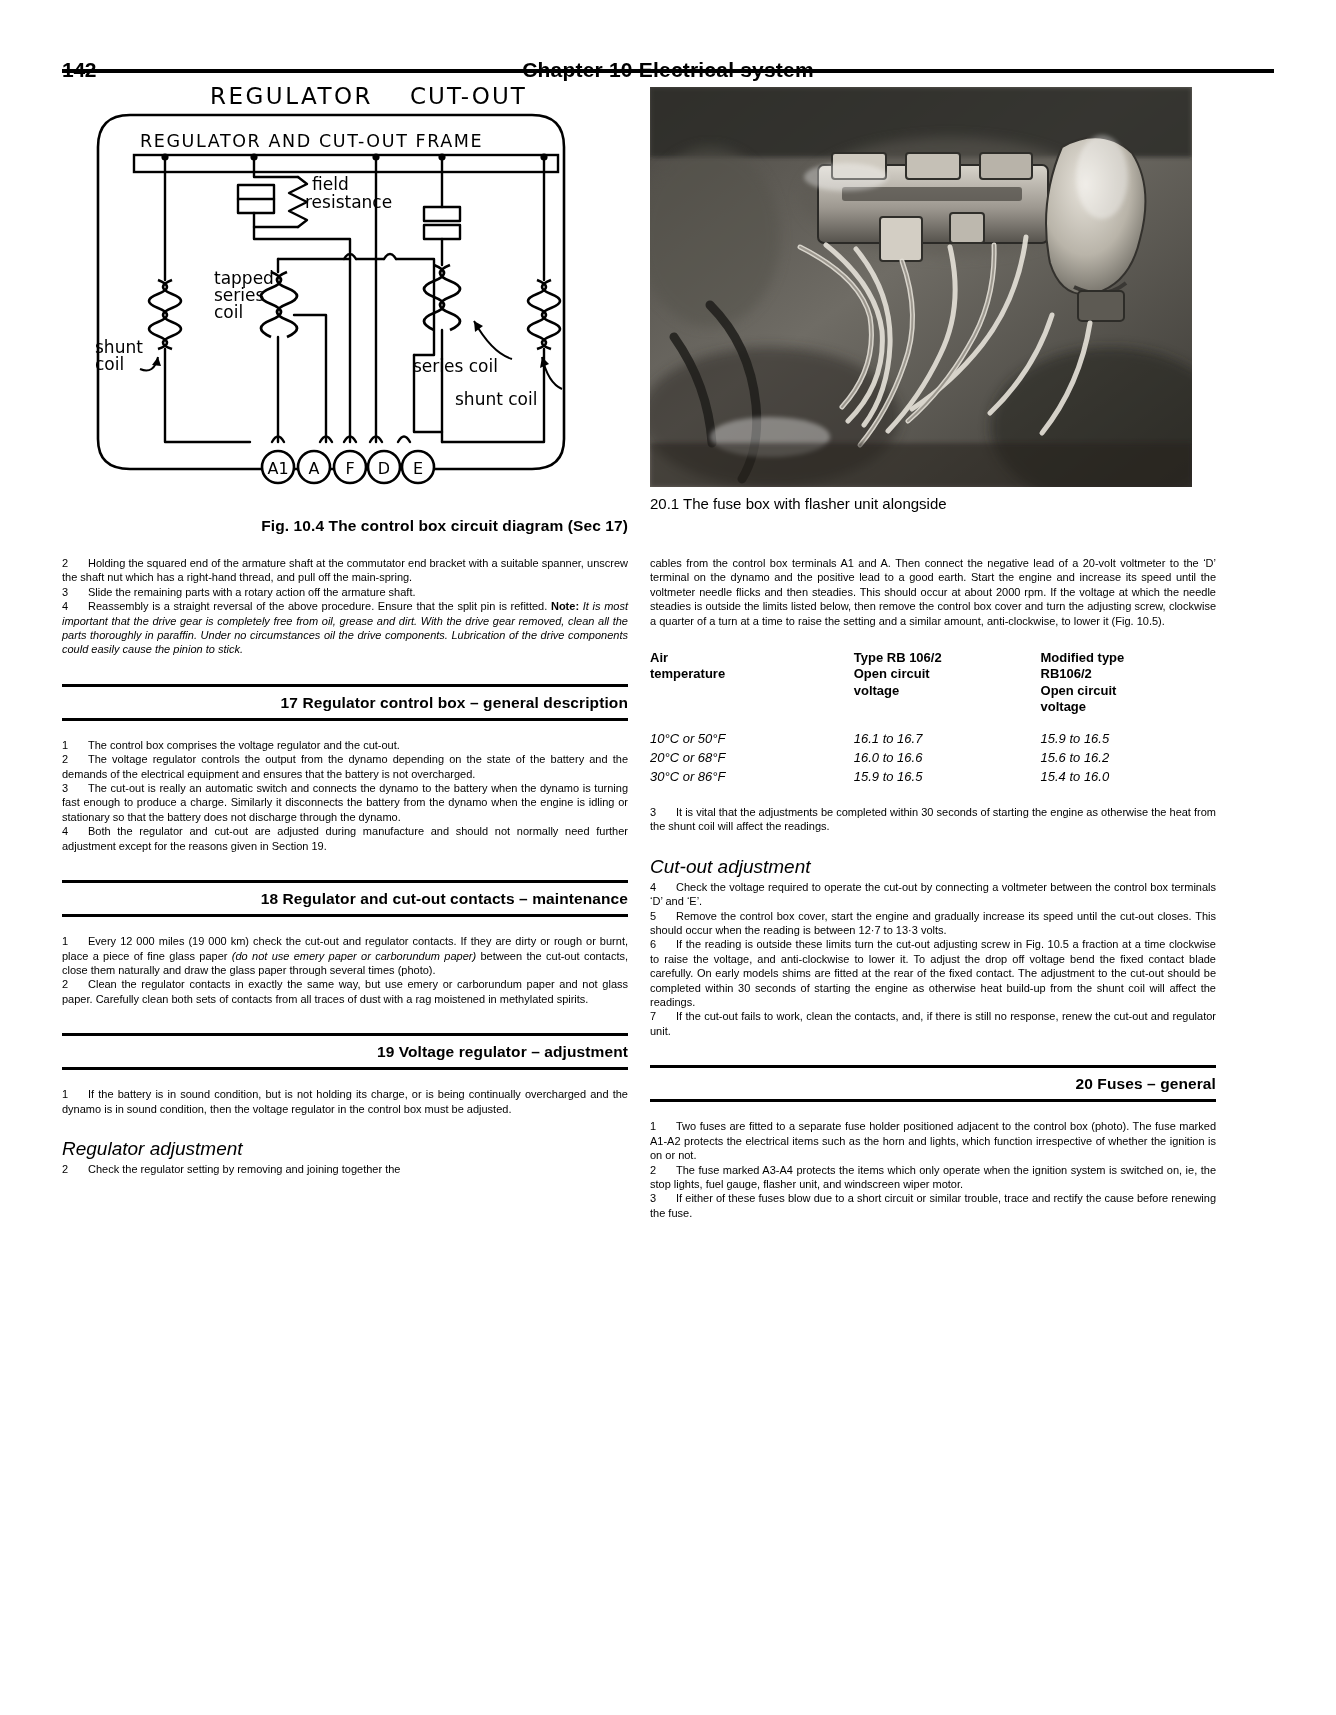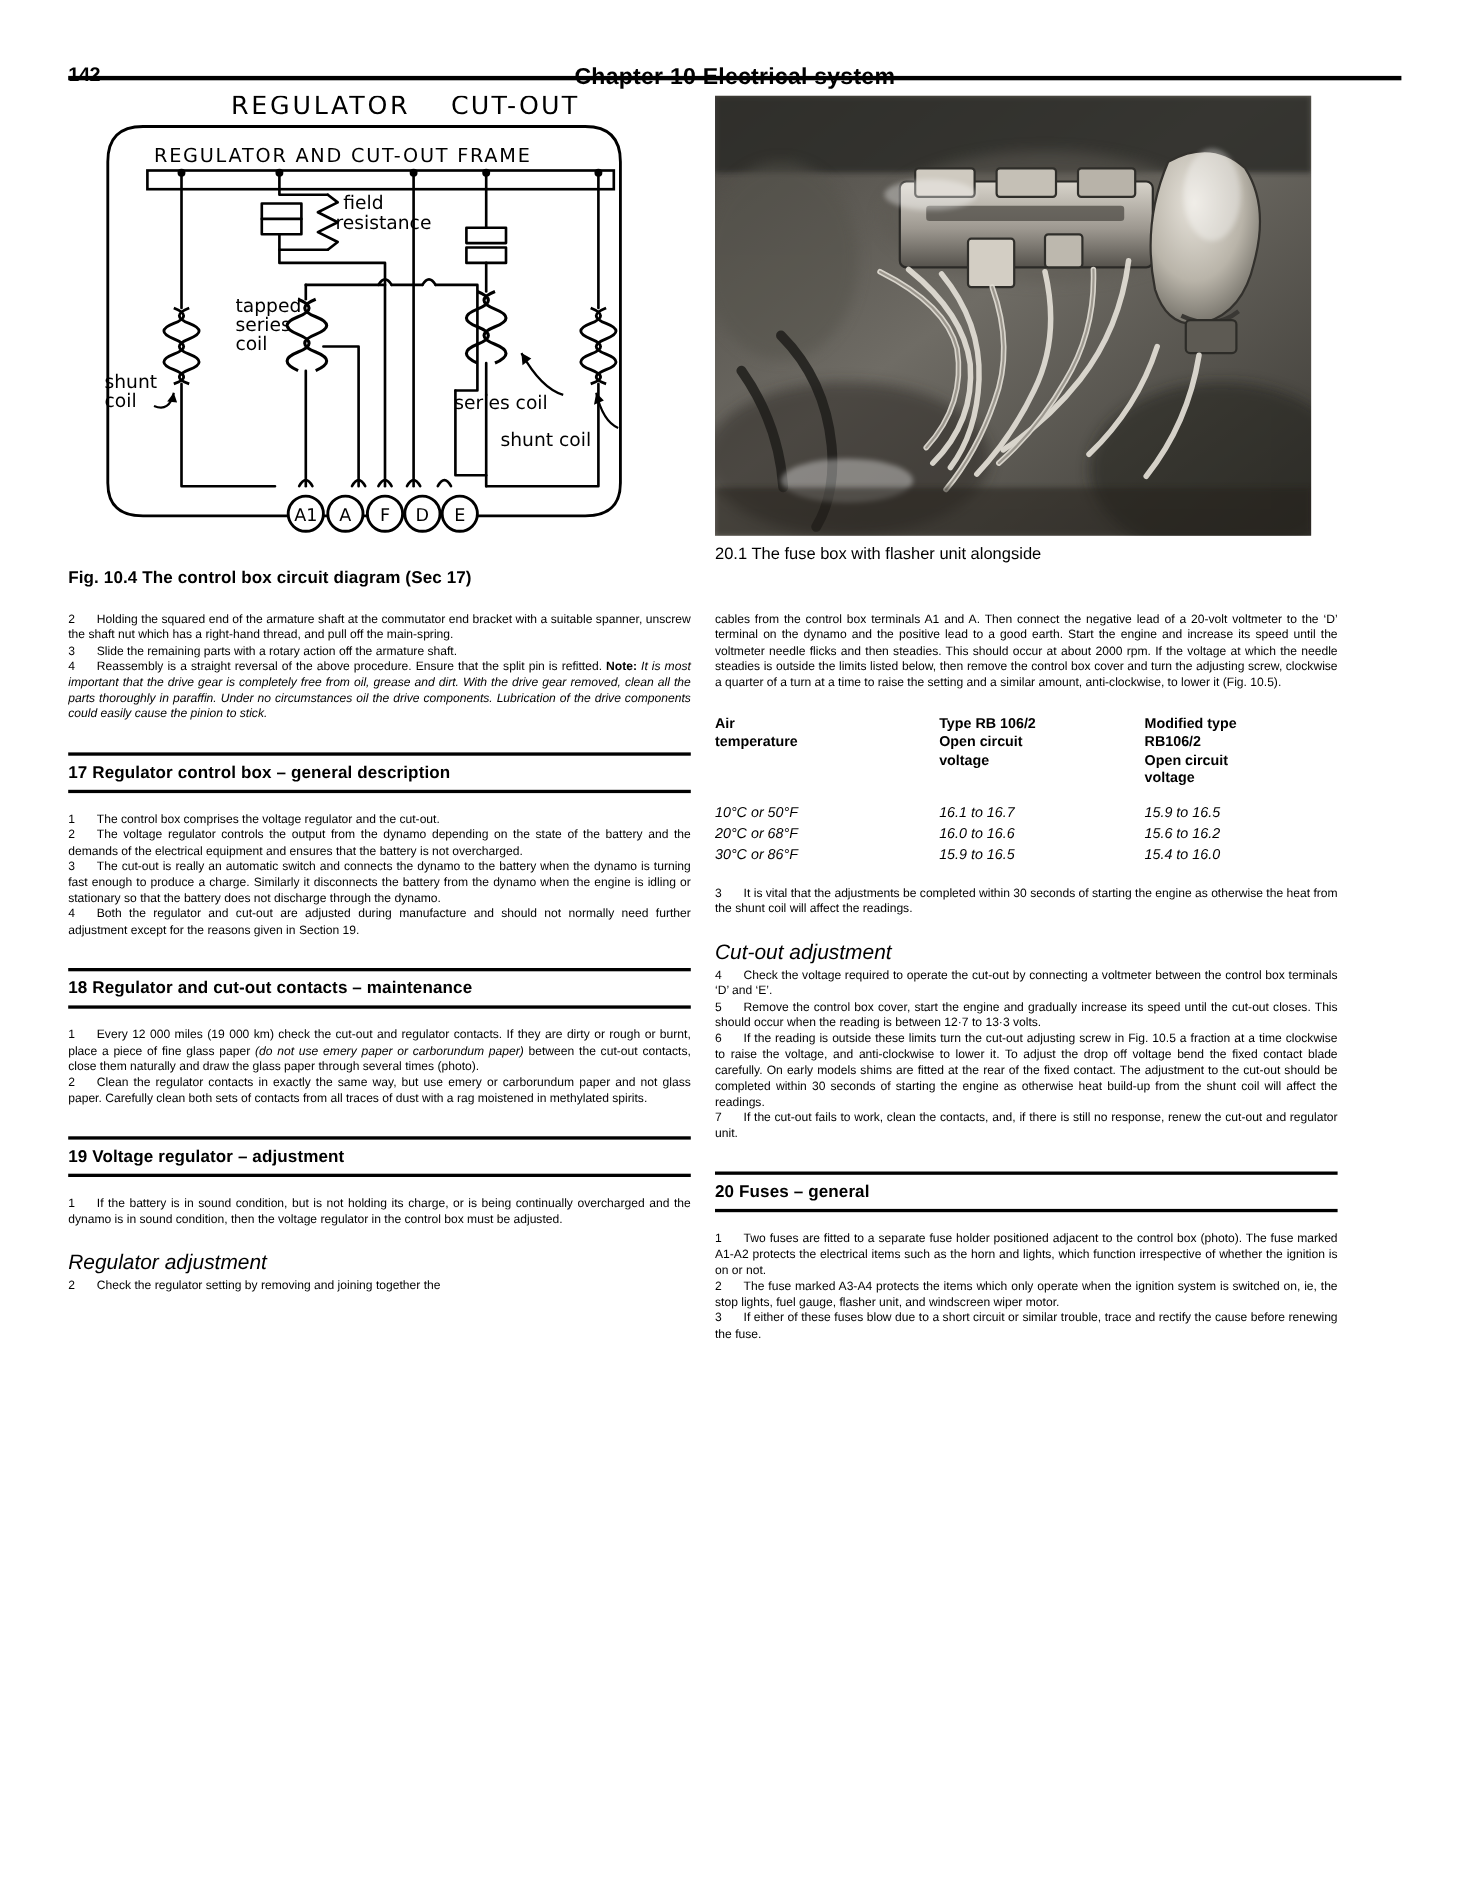--- a/index.html
+++ b/index.html
@@ -11,35 +11,35 @@
     color:#000;
     position:relative;
     overflow:hidden;
   }
   .page { width:1336px; height:1715px; position:relative; padding:0 62px; }
 
   
   .header { position:relative; height:50px; padding-top:58px; }
   .page-num {
     position:absolute; left:0; top:58px;
-    font-size:18px; font-weight:bold; letter-spacing:-.3px;
+    font-size:21px; font-weight:bold; letter-spacing:-.3px;
   }
   .chapter-title {
     text-align:center; font-size:21px; font-weight:bold;
     letter-spacing:.2px;
   }
   .rule-thick { border-top:4px solid #000; margin-top:11px; }
 
   
   .cols { display:flex; gap:22px; margin-top:0; }
   .col { width:566px; }
   .diagram-wrap { position:relative; width:566px; height:420px; }
   .diagram-wrap svg { display:block; }
   .fig-caption {
-    text-align:left; font-size:15.5px; font-weight:bold;
+    text-align:right; font-size:15.5px; font-weight:bold;
     margin-top:10px; letter-spacing:.1px;
   }
   .photo-caption {
     font-size:15px; margin-top:8px; letter-spacing:0;
   }
 
   
   .photo {
     width:542px; height:400px;
     position:relative; overflow:hidden;
@@ -58,20 +58,21 @@
   .ital { font-style:italic; }
   .bold { font-weight:bold; }
 
   
   .section { margin-top:27px; margin-bottom:17px; }
   .section .hr-top { border-top:3px solid #000; }
   .section .hr-bot { border-top:3px solid #000; }
   .section h3 {
     font-size:15.5px; font-weight:bold; margin:7px 0 6px 0;
     letter-spacing:.1px;
+    text-align:right;
   }
   .subhead {
     font-size:19px; font-style:italic; font-weight:normal;
     margin:22px 0 2px 0;
   }
 
   
   table.volt {
     width:100%; border-collapse:collapse; margin:22px 0 18px 0;
     font-size:13px;

